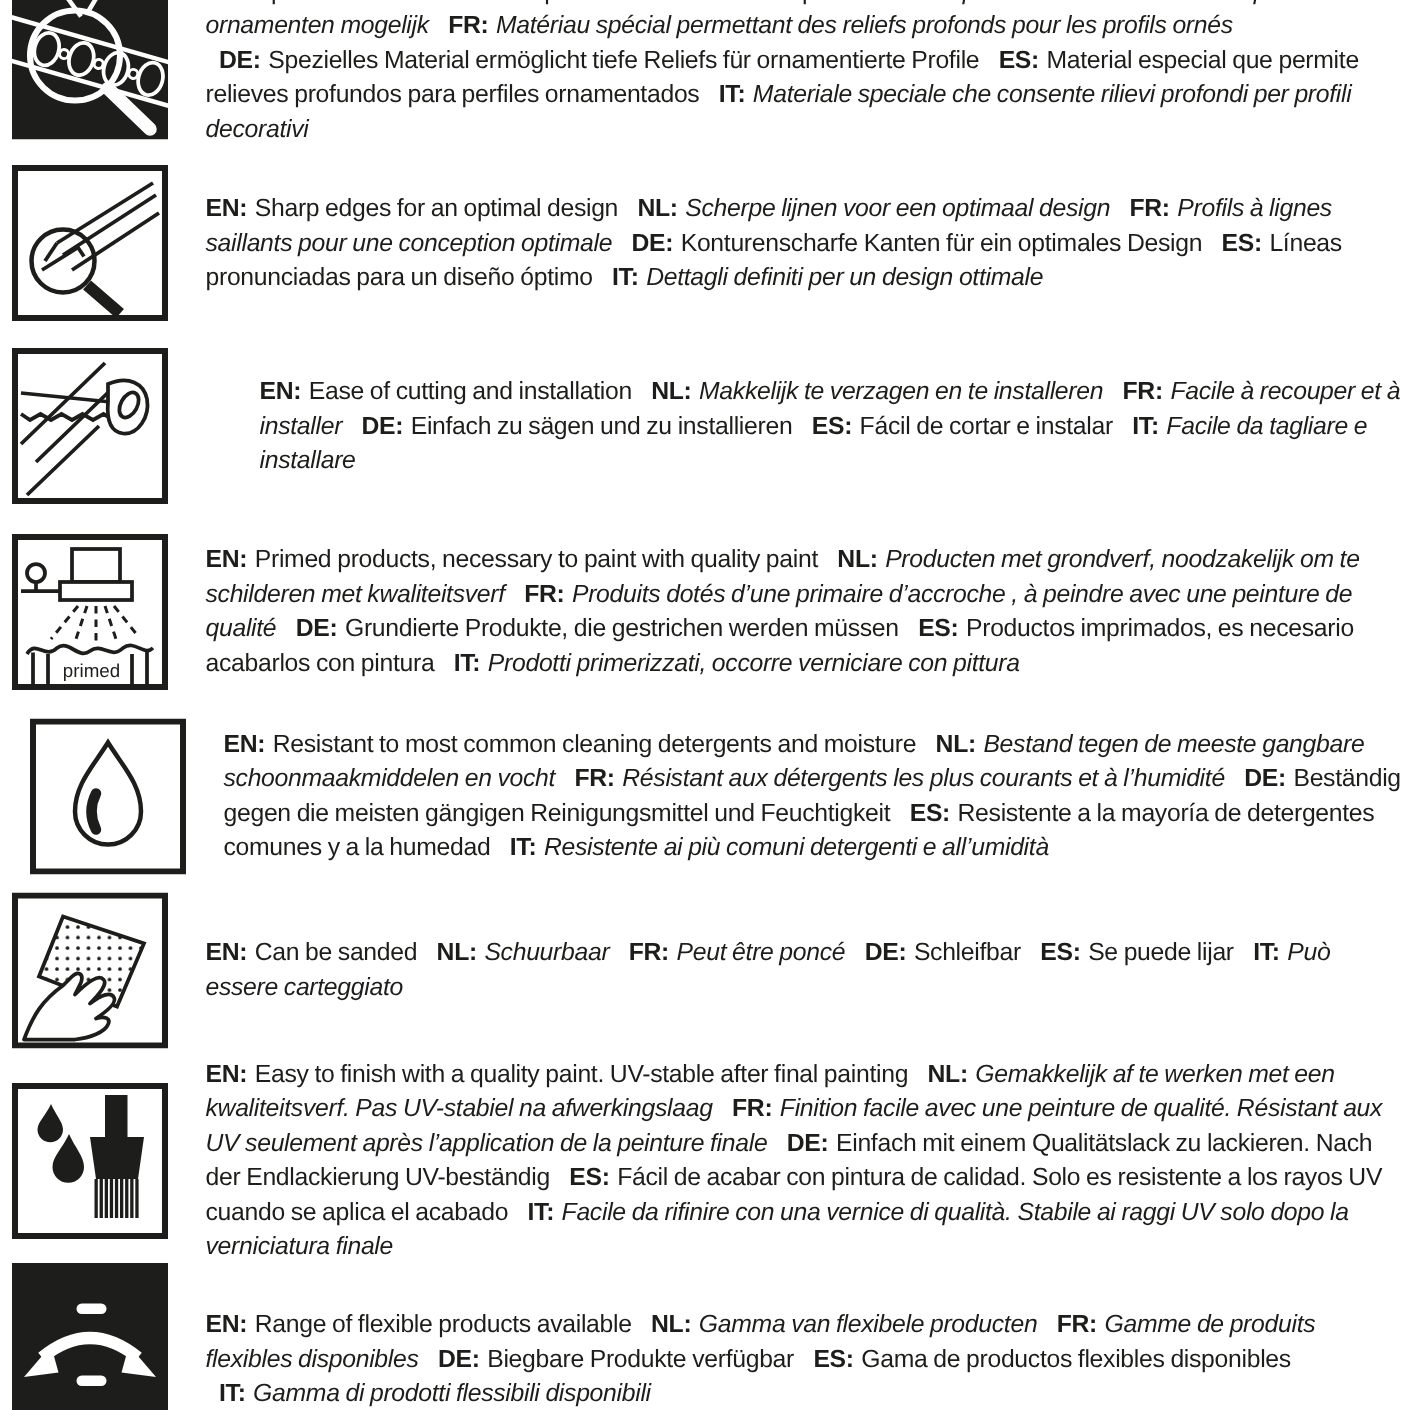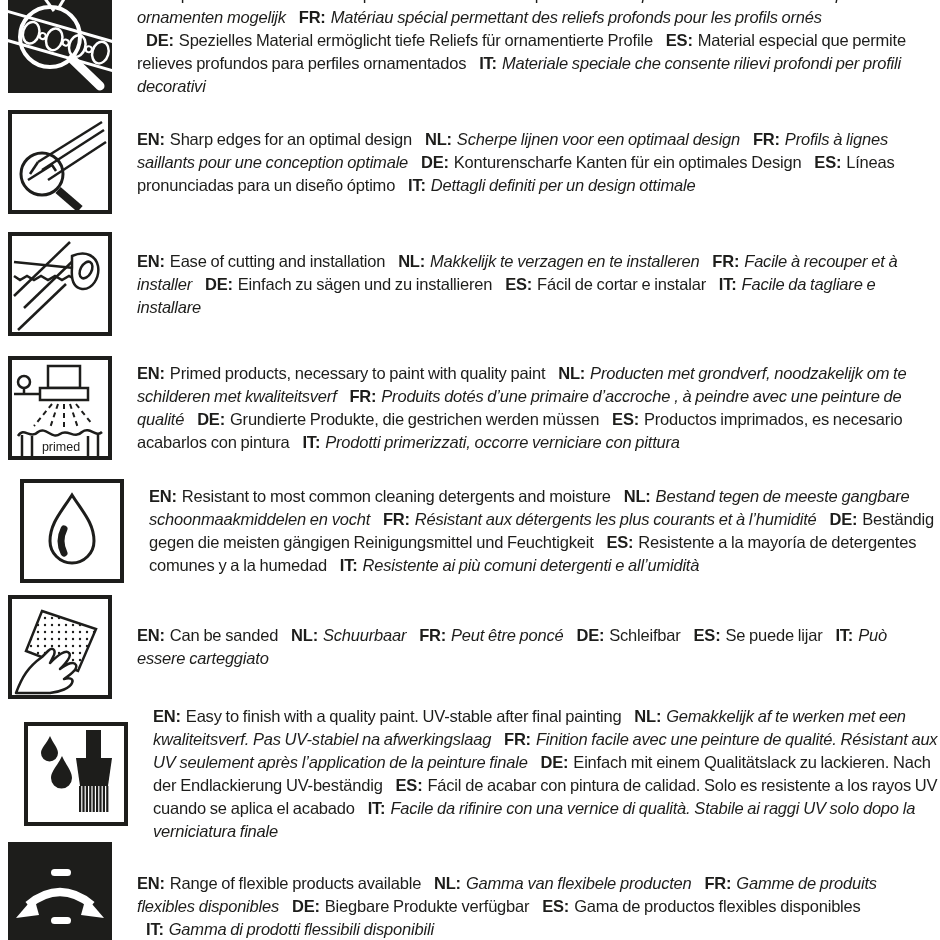--- a/index.html
+++ b/index.html
@@ -7,25 +7,25 @@
   .page {
     position: relative; width: 940px; height: 940px; overflow: hidden;
     background: #ffffff; color: #1d1d1b;
     font-family: "Liberation Sans", sans-serif;
   }
   .feature-list { padding-left: 8px; }
   .feature-row { display: flex; align-items: center; }
   
   .feature-row:nth-child(1) { margin-top: -17px; height: 115px; }
   .feature-row:nth-child(2) { margin-top: 12px;  height: 104px; }
-  .feature-row:nth-child(3) { margin-top: 18px;  height: 104px; }
+  .feature-row:nth-child(3) { margin-top: 18px;  height: 104px; gap: 36px; }
   .feature-row:nth-child(4) { margin-top: 20px;  height: 104px; }
   .feature-row:nth-child(5) { margin-top: 19px;  height: 104px; padding-left: 12px; }
   .feature-row:nth-child(6) { margin-top: 12px;  height: 104px; }
-  .feature-row:nth-child(7) { margin-top: 6px;   height: 138px; margin-left: 16px; }
+  .feature-row:nth-child(7) { margin-top: 6px;   height: 138px; }
   .feature-row:nth-child(8) { margin-top: -1px;  height: 104px; }
   .feature-row:nth-child(8) .feature-text { position: relative; top: 12px; }
 
   .icon-box { flex: 0 0 104px; width: 104px; height: 104px; }
   .icon-box svg { display: block; width: 104px; height: 104px; }
 
   .feature-text {
     margin-left: 25px; width: 797px;
     font-size: 16.5px; line-height: 23px;
     letter-spacing: -0.2px; word-spacing: -0.5px;

